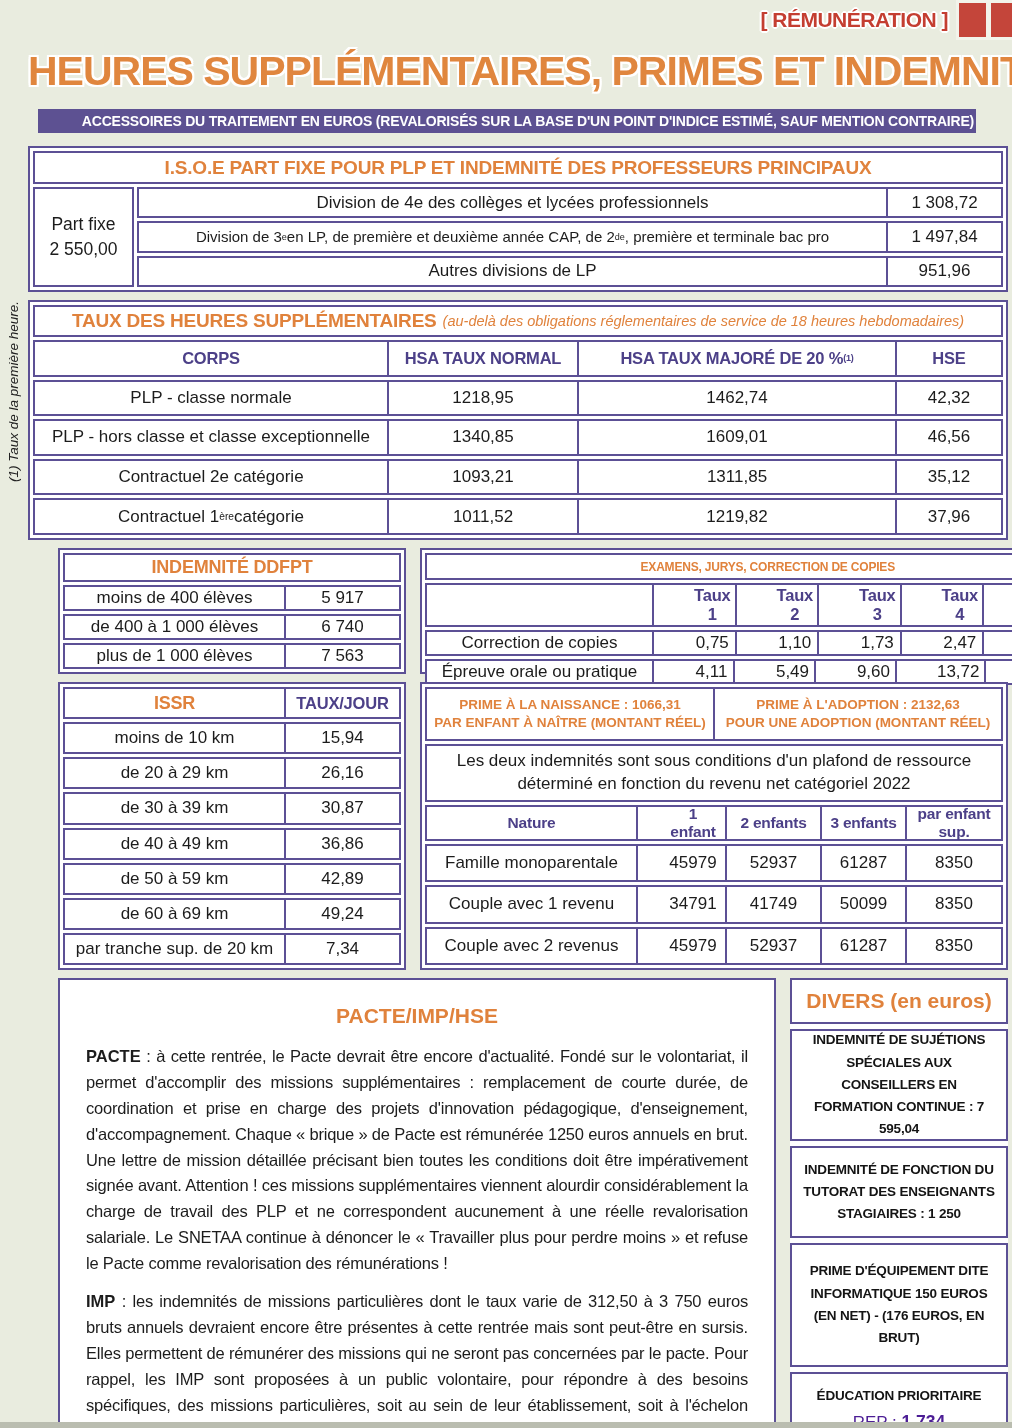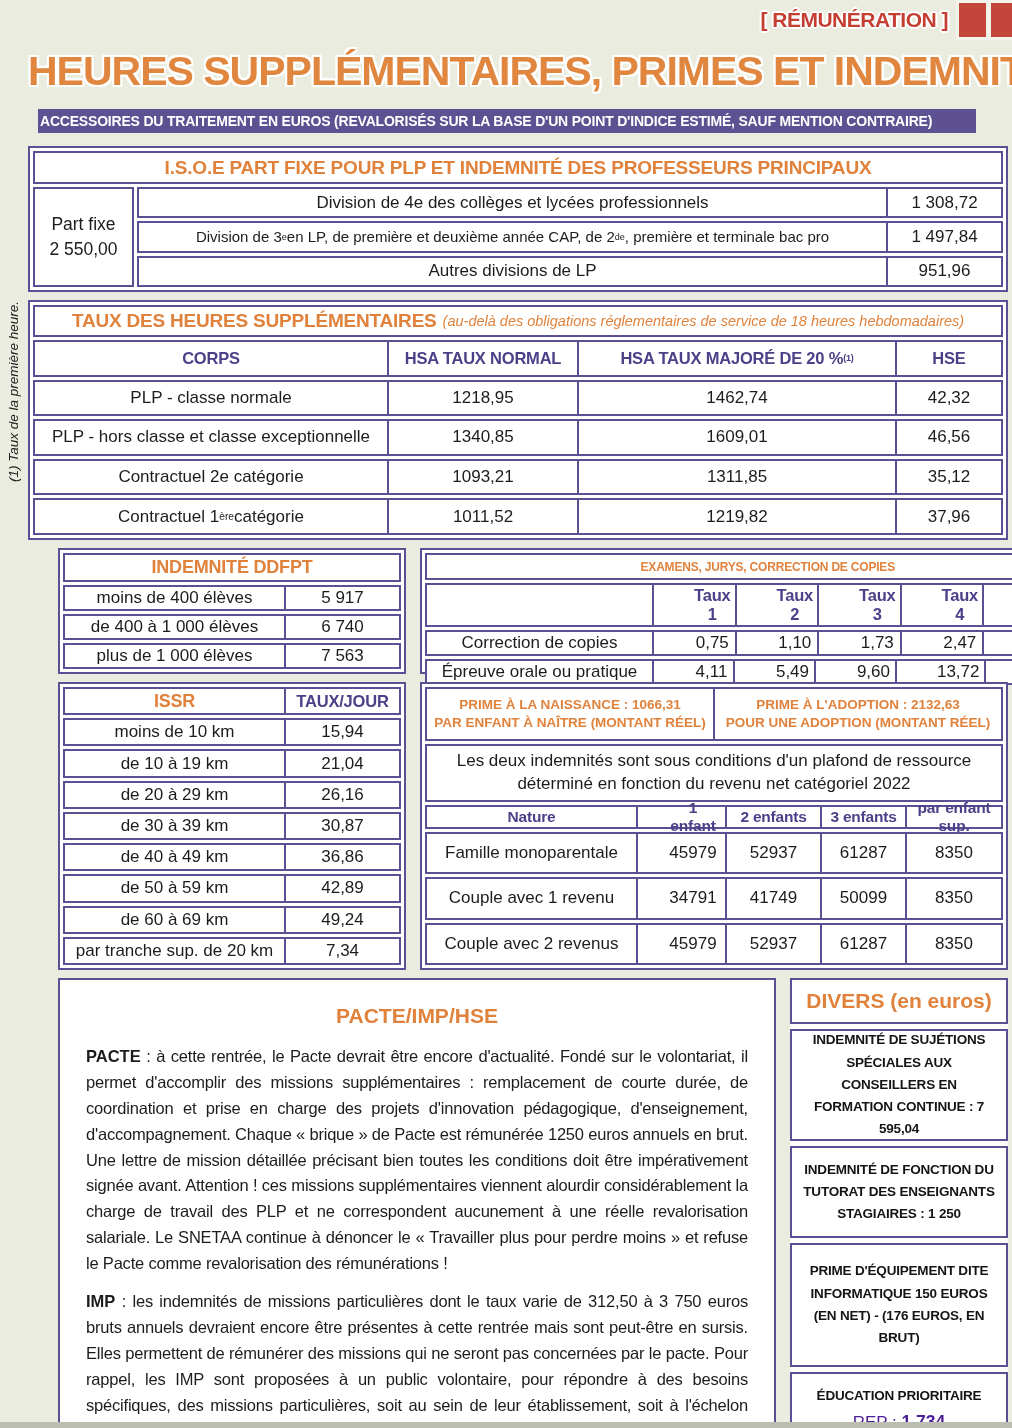--- a/index.html
+++ b/index.html
@@ -10,21 +10,21 @@
   
   .header { position:relative; height:138px; }
   .tag { position:absolute; top:8px; right:60px; color:#c43e31; font-weight:bold; font-size:21px; letter-spacing:-0.5px;
          text-shadow:2px 0 0 #fff,-2px 0 0 #fff,0 2px 0 #fff,0 -2px 0 #fff,1px 1px 0 #fff,-1px 1px 0 #fff,1px -1px 0 #fff,-1px -1px 0 #fff; }
   .blk { position:absolute; top:3px; height:34px; background:#c4453a; box-shadow:0 0 0 3px #f2f3ea; }
   .blk1 { right:22px; width:27px; }
   .blk2 { right:-6px; width:23px; }
   .title { position:absolute; top:48px; left:0; width:100%; text-align:center; color:#e0863e; font-size:41px; font-weight:bold; letter-spacing:-1px; white-space:nowrap;
            text-shadow:2px 0 0 #fff,-2px 0 0 #fff,0 2px 0 #fff,0 -2px 0 #fff,2px 2px 0 #fff,-2px 2px 0 #fff,2px -2px 0 #fff,-2px -2px 0 #fff; }
   .banner { position:absolute; bottom:5px; left:10px; width:938px; background:#5d5192; color:#fff; font-weight:bold; font-size:14px;
-            text-align:left; padding:4px 2px; letter-spacing:-0.2px; }
+            text-align:right; padding:4px 2px; letter-spacing:-0.2px; }
 
   
   .vnote { position:absolute; left:6px; top:482px; transform-origin:0 0; transform:rotate(-90deg); white-space:nowrap;
            font-style:italic; font-size:13.5px; color:#222; }
 
   
   .panel { background:#fff; border:2px solid #5c5095; padding:3px; display:flex; flex-direction:column; gap:3px; }
   .box, .row { border:2px solid #5c5095; background:#fff; }
   .box { display:flex; align-items:center; justify-content:center; text-align:center; }
   .row { display:flex; align-items:stretch; }
@@ -72,21 +72,21 @@
   .exam .ptitle { height:27px; flex:none; }
   .exam .row { flex:1; }
   .cl { width:225px; flex:none; }
   .cv { flex:1;padding-left:40px; }
 
   
   .prime .toprow { height:54px; flex:none; }
   .prime .half { flex:1; flex-direction:column; line-height:1.35; }
   .prime .orange-sm { color:#e0823c; font-weight:bold; font-size:13.5px; }
   .prime .note { height:58px; flex:none; padding:2px 26px; line-height:1.35; }
-  .prime .nhead { height:24px; flex:none; }
+  .prime .nhead { height:36px; flex:none; }
   .prime .nrow { flex:1; }
   .n1 { width:209px; flex:none; } .n2 { width:89px; flex:none;padding-left:27px; } .n3 { width:95px; flex:none; }
   .n4 { width:85px; flex:none; } .n5 { flex:1; }
 
   
   .pacte { border:2px solid #5c5095; background:#fff; padding:24px 26px 10px 26px; }
   .pacte h2 { text-align:center; color:#e0823c; font-size:21px; font-weight:bold; margin-bottom:16px; }
   .pacte p { color:#1c1c1c; font-size:16.5px; line-height:1.57; text-align:justify; margin-bottom:12px; letter-spacing:-0.2px; }
   .pacte p b { letter-spacing:0; }
 
@@ -245,24 +245,20 @@
       <div class="panel colL issr">
         <div class="row">
           <div class="cell lbl otitle" style="font-size:18px;">ISSR</div>
           <div class="cell val2 phead">TAUX/JOUR</div>
         </div>
         <div class="row">
             <div class="cell lbl txt">moins de 10 km</div>
             <div class="cell val2 txt">15,94</div>
           </div>
         <div class="row">
-            <div class="cell lbl txt">de 10 à 19 km</div>
-            <div class="cell val2 txt">21,04</div>
-          </div>
-        <div class="row">
             <div class="cell lbl txt">de 20 à 29 km</div>
             <div class="cell val2 txt">26,16</div>
           </div>
         <div class="row">
             <div class="cell lbl txt">de 30 à 39 km</div>
             <div class="cell val2 txt">30,87</div>
           </div>
         <div class="row">
             <div class="cell lbl txt">de 40 à 49 km</div>
             <div class="cell val2 txt">36,86</div>

